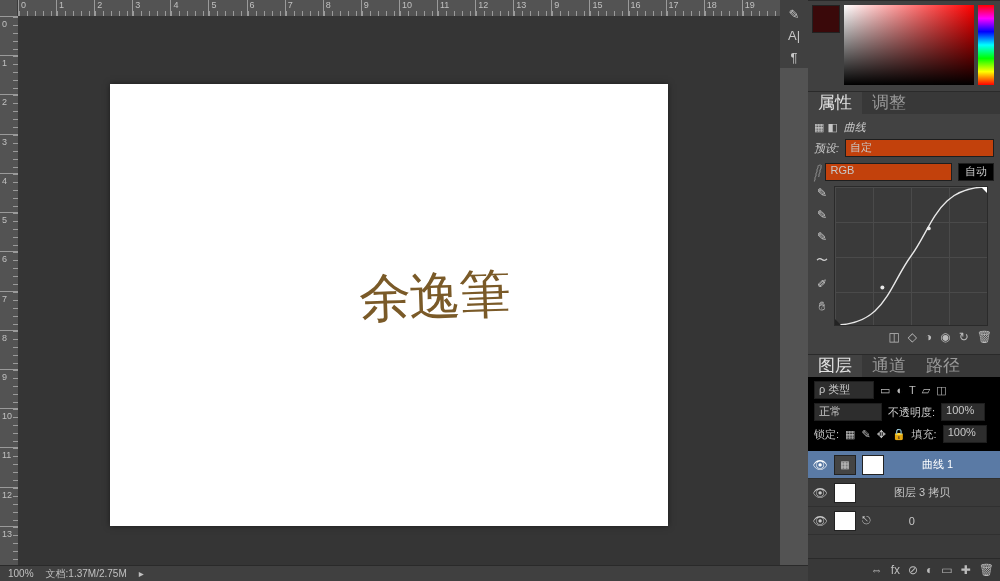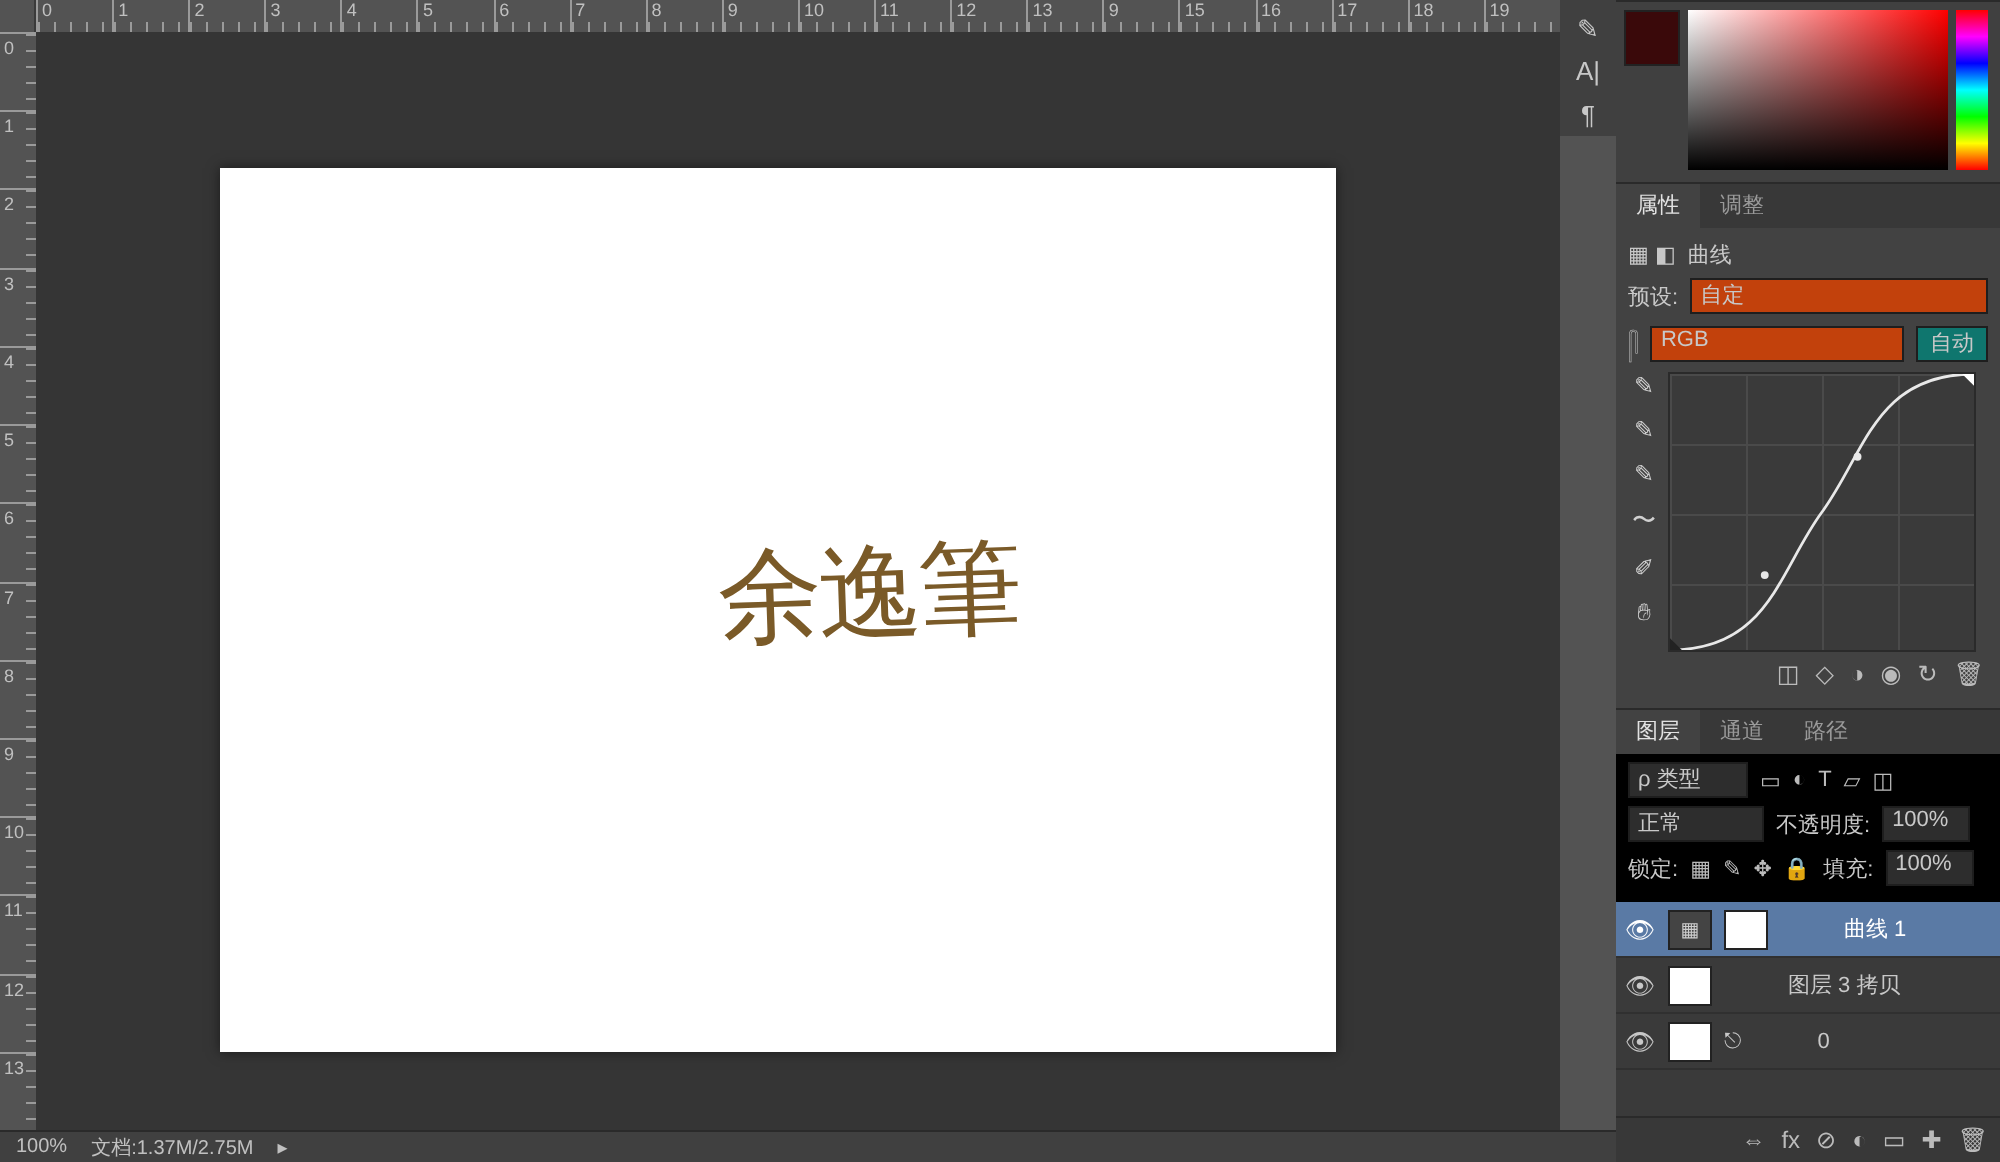--- a/index.html
+++ b/index.html
@@ -127,21 +127,21 @@
   }
   .panel {
     border-top: 1px solid #2a2a2a;
     background: #3a3a3a;
   }
   .panel-header {
     display: flex;
     height: 22px;
     align-items: center;
     background: #383838;
-    font-size: 11px;
+    font-size: 17px;
   }
   .panel-header .tab {
     padding: 0 10px;
     height: 22px;
     line-height: 22px;
     color: #999;
   }
   .panel-header .tab.active {
     background: #424242;
     color: #e2e2e2;
@@ -177,32 +177,32 @@
     background: #424242;
     padding: 6px;
     font-size: 11px;
   }
   .props-row {
     display: flex;
     align-items: center;
     gap: 6px;
     margin-bottom: 4px;
   }
-  .props-row .lbl { white-space: nowrap; }
+  .props-row .lbl { white-space: nowrap; font-style: italic; }
   .props-row select, .props-row .dropdown {
     background: #c2410c;
     border: 1px solid #1e1e1e;
     color: #c8c8c8;
     font-size: 11px;
     height: 18px;
     flex: 1;
     padding: 0 4px;
   }
   .btn-small {
-    background: #0f766e;
+    background: #000000;
     border: 1px solid #1e1e1e;
     color: #c8c8c8;
     font-size: 11px;
     height: 18px;
     padding: 0 6px;
   }
   .tool-col {
     display: flex; flex-direction: column;
     gap: 8px;
     width: 16px;

